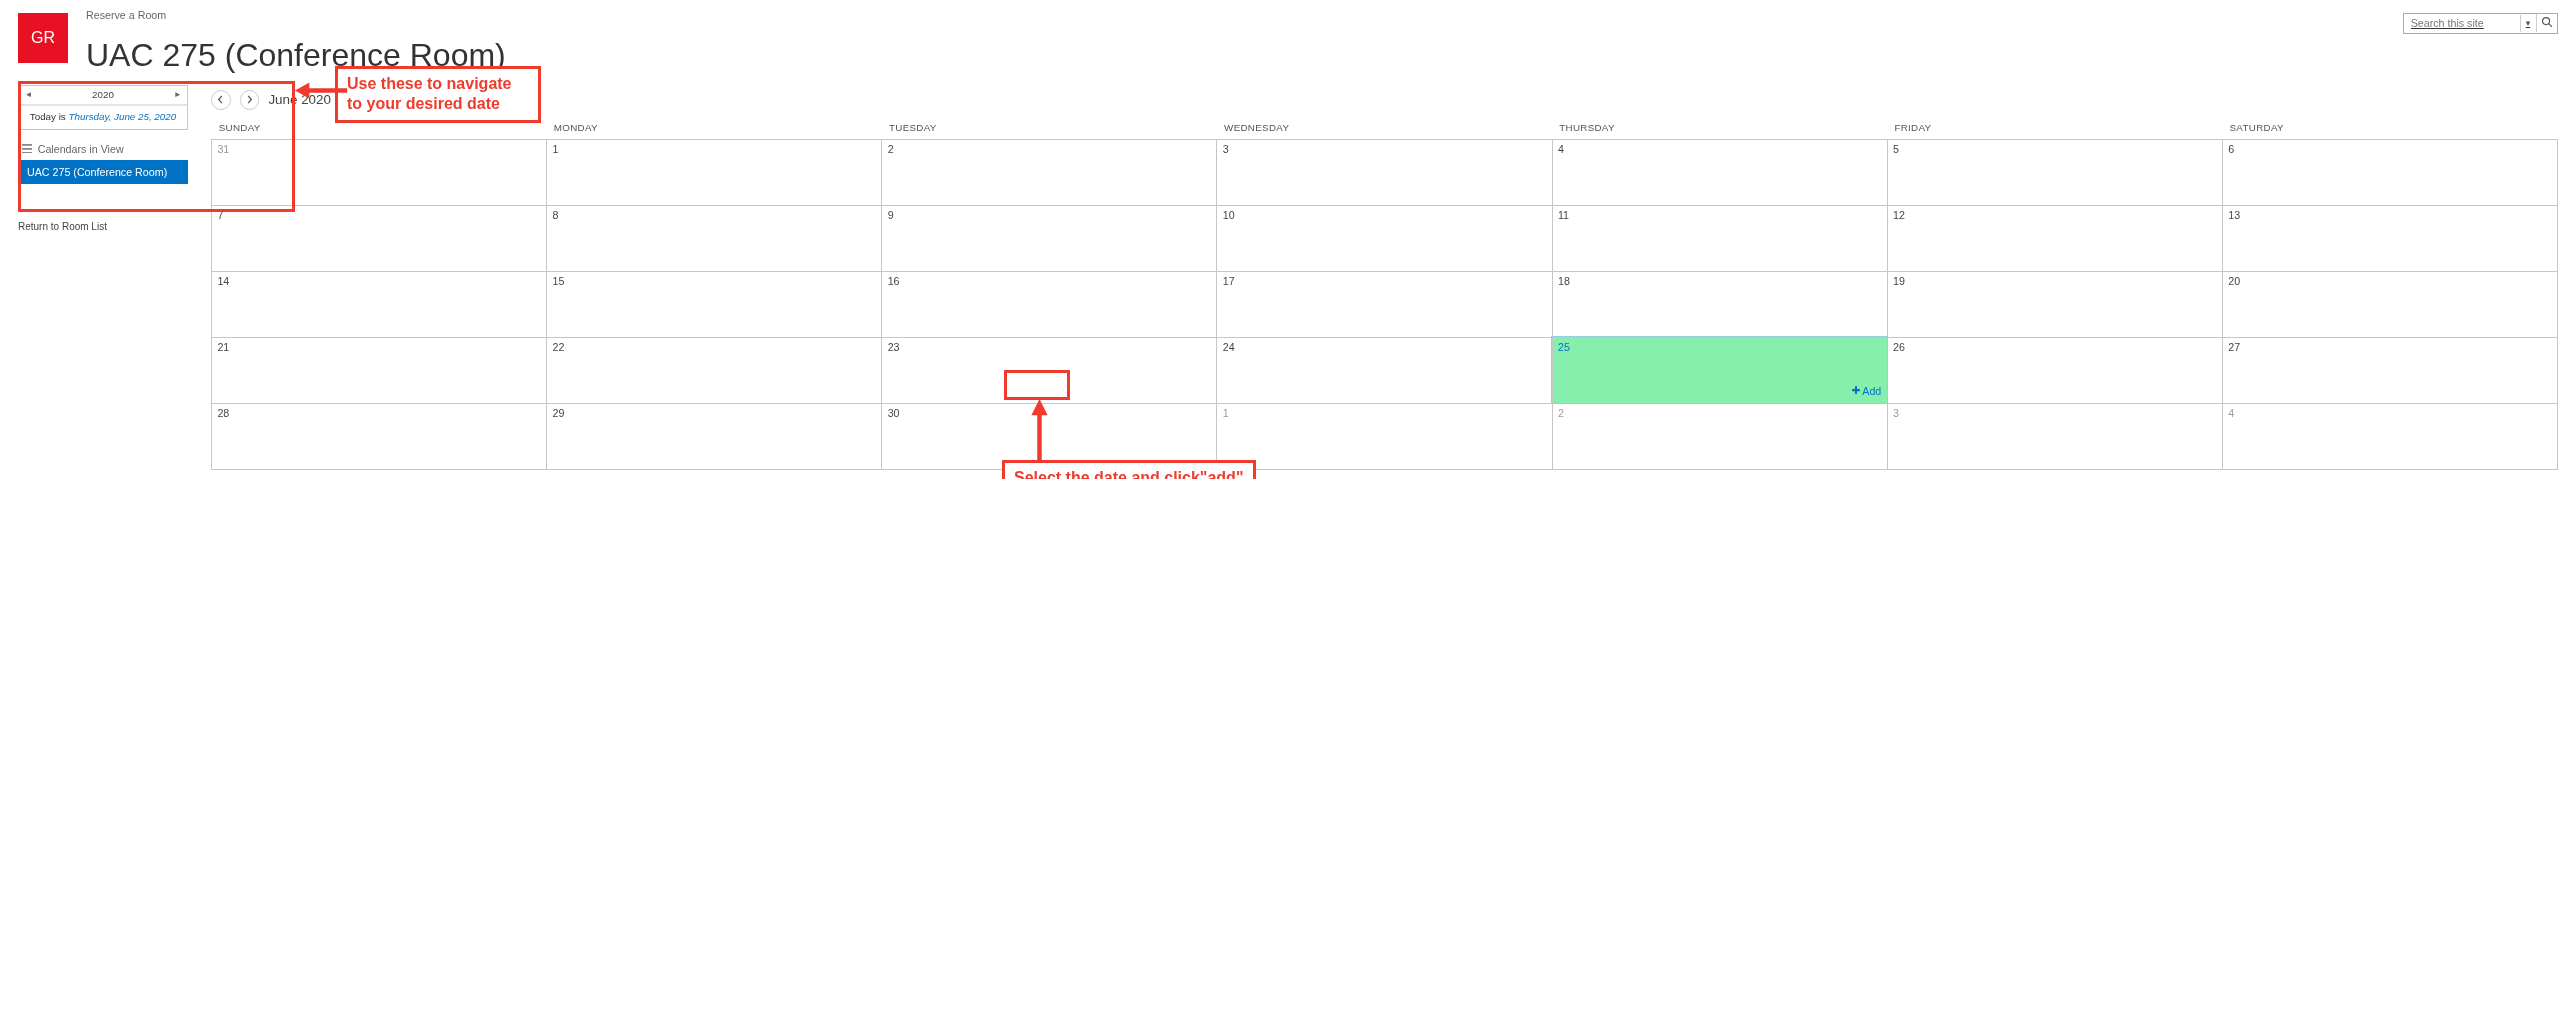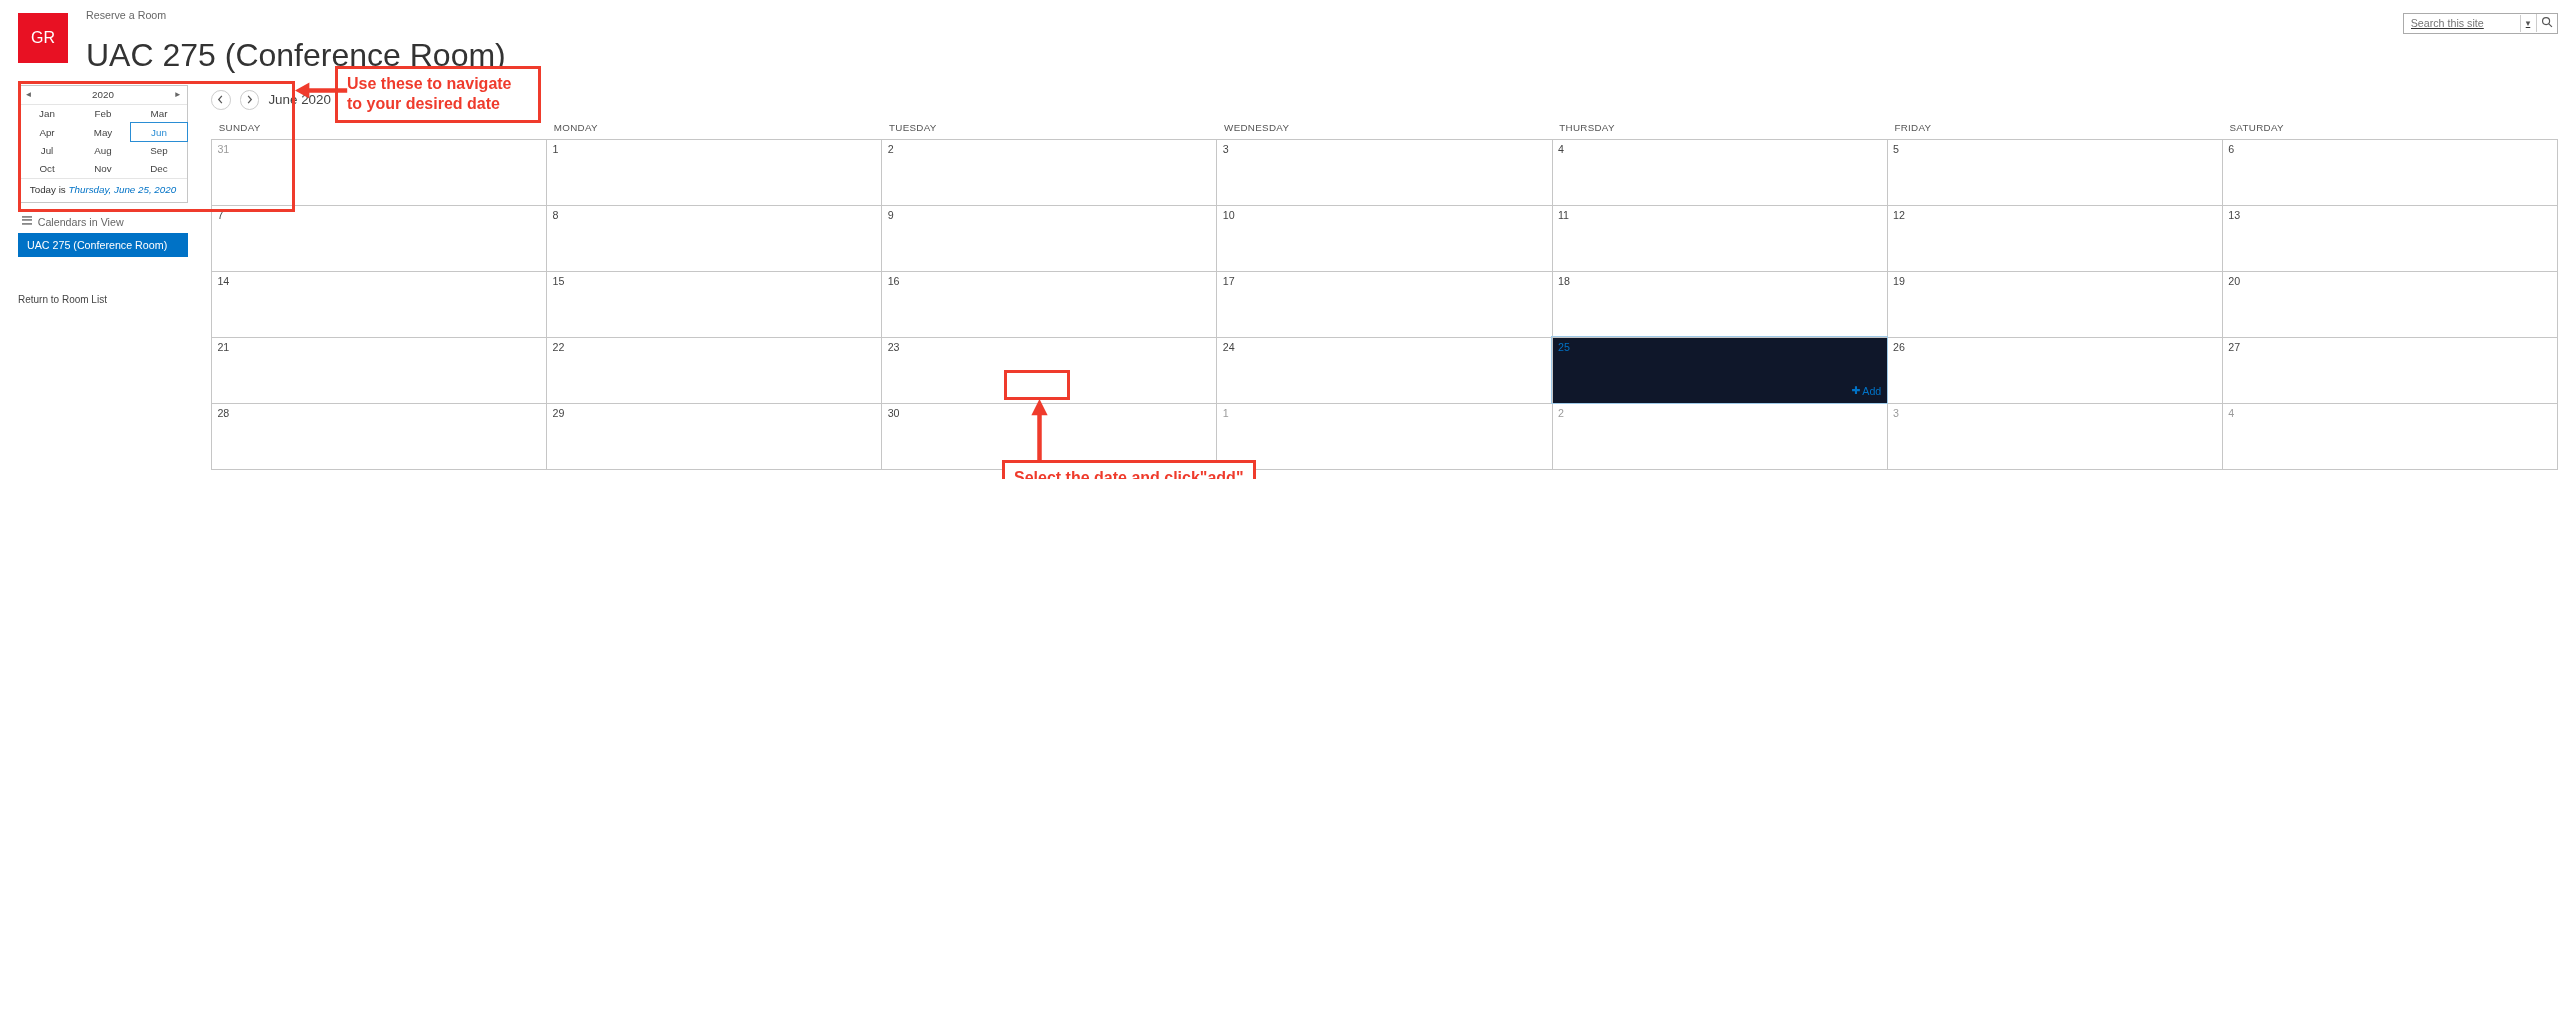--- a/index.html
+++ b/index.html
@@ -78,21 +78,21 @@
   }
   .mini-today {
     text-align: center; padding: 5.4px 3.6px;
     border-top: 0.9px solid #e5e5e5;
     font-size: 9.8px; line-height: 1.3;
   }
   .mini-today a { color: #0072c6; text-decoration: none; font-style: italic; }
 
   .calviews { margin-top: 3.6px; }
   .calviews-title {
-    font-size: 10.7px; color: #666; display: flex; gap: 5.4px;
+    font-size: 10.7px; color: #666; display: flex; align-items: center; gap: 5.4px;
     padding: 1.8px 3.6px;
   }
   .calviews-item {
     background: #0072c6; color: #fff;
     padding: 5.4px 9px; font-size: 10.7px;
     margin-top: 3.6px; line-height: 1.25;
   }
   .return-link { margin-top: 37px; font-size: 10px; color: #444; cursor: pointer; }
 
   .cal-area { flex: 1; margin-left: 23px; }
@@ -115,21 +115,21 @@
     vertical-align: top;
     height: 66px;
     padding: 3.6px 5.4px;
     font-size: 10.7px;
     color: #444;
     background: #fff;
     position: relative;
   }
   .cal-table td.other { color: #9a9a9a; }
   .cal-table td.today {
-    background: #0f172a; color: #0072c6;
+    background: #86efac; color: #0072c6;
     outline: 0.9px solid #9ec9e8;
   }
   .cal-table td.today .add-link {
     position: absolute; right: 5.4px; bottom: 5.4px;
     color: #0072c6; font-size: 10.7px;
     display: flex; align-items: center; gap: 1.8px;
     cursor: pointer;
   }
   .cal-table td.today .add-link .plus { font-size: 10.7px; }
 
@@ -187,34 +187,20 @@
   </div>
 
   <div class="main">
     <div class="left-col">
       <div class="mini-month">
         <div class="mini-year-row">
           <span class="arrow">◄</span>
           <span class="year">2020</span>
           <span class="arrow">►</span>
         </div>
-        <div class="mini-months-grid" id="mini-months">
-            <div>Jan</div>
-            <div>Feb</div>
-            <div>Mar</div>
-            <div>Apr</div>
-            <div>May</div>
-            <div class="sel">Jun</div>
-            <div>Jul</div>
-            <div>Aug</div>
-            <div>Sep</div>
-            <div>Oct</div>
-            <div>Nov</div>
-            <div>Dec</div>
-          </div>
         <div class="mini-today">
           <span>Today is </span><a href="#">Thursday, June 25, 2020</a>
         </div>
       </div>
 
       <div class="calviews">
         <div class="calviews-title">
           <span class="grid-icon"></span>
           <span>Calendars in View</span>
         </div>

